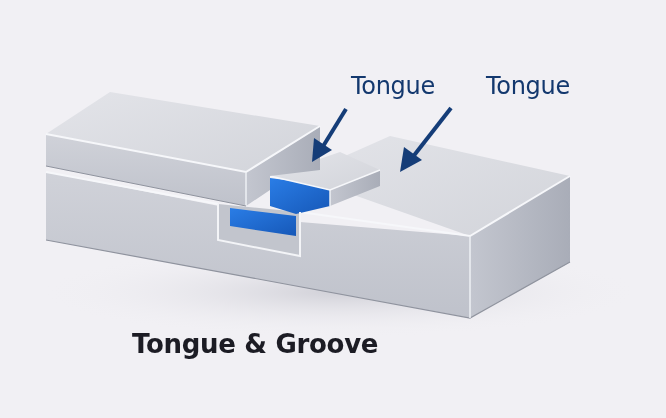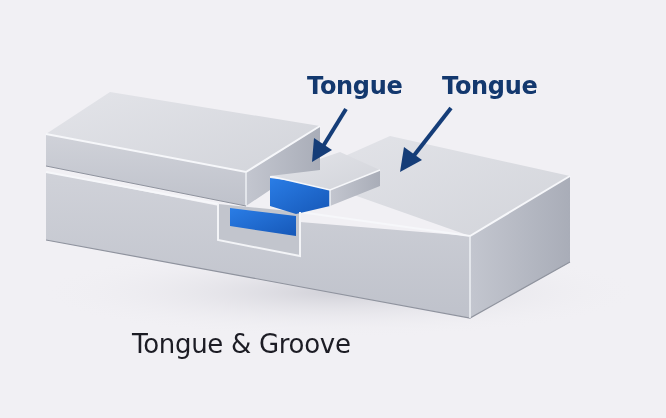--- a/index.html
+++ b/index.html
@@ -5,28 +5,29 @@
   html, body { margin: 0; padding: 0; }
   body {
     width: 666px; height: 418px; overflow: hidden;
     background: #f1f0f4;
     font-family: "DejaVu Sans", sans-serif;
     position: relative;
   }
   .stage { position: absolute; left: 0; top: 0; width: 666px; height: 418px; }
   svg { position: absolute; left: 0; top: 0; }
   .label {
-    position: absolute; font-weight: bold; white-space: nowrap;
+    position: absolute; font-weight: normal; white-space: nowrap;
     letter-spacing: -0.3px;
+    margin-left: 44px;
   }
   .label-tongue { left: 307px; top: 72px; font-size: 24px; color: #13386e; }
   .label-groove { left: 442px; top: 72px; font-size: 24px; color: #13386e; }
   .caption {
     position: absolute; left: 132px; top: 329px;
-    font-size: 26px; font-weight: normal; color: #1c1c24; white-space: nowrap;
+    font-size: 26px; font-weight: bold; color: #1c1c24; white-space: nowrap;
     letter-spacing: -0.3px;
   }
 </style>
 </head>
 <body>
 
 <div class="stage">
   <svg width="666" height="418" viewBox="0 0 666 418">
     <defs>
       <linearGradient id="gTop" x1="0" y1="0" x2="1" y2="1">

